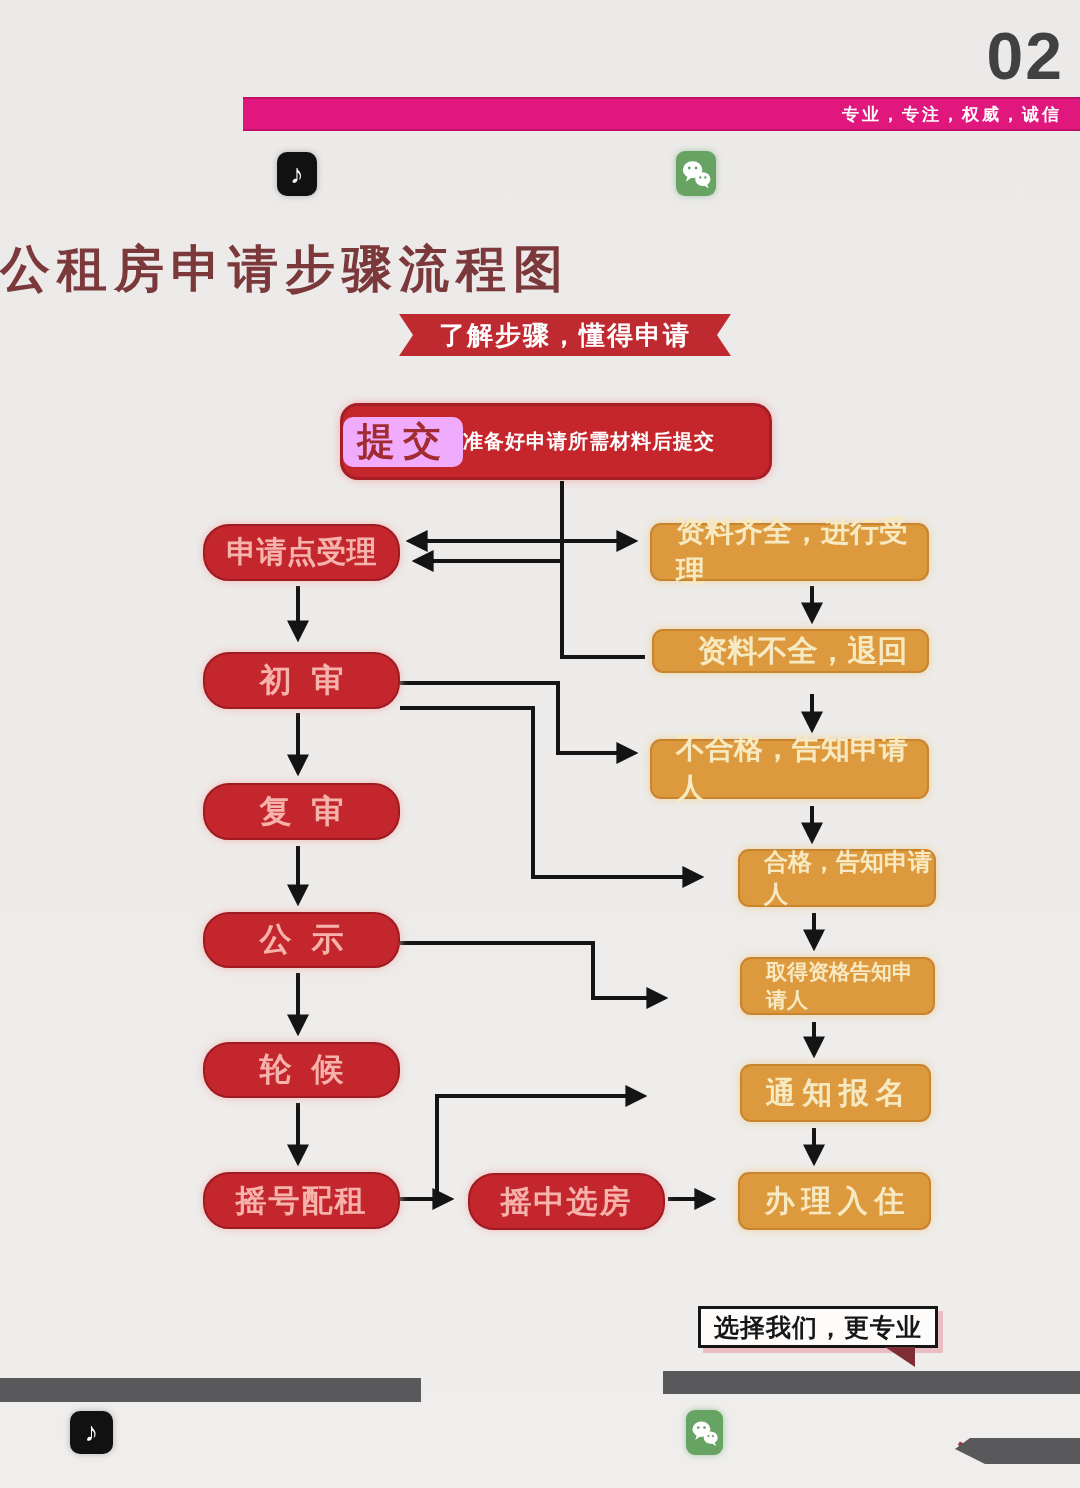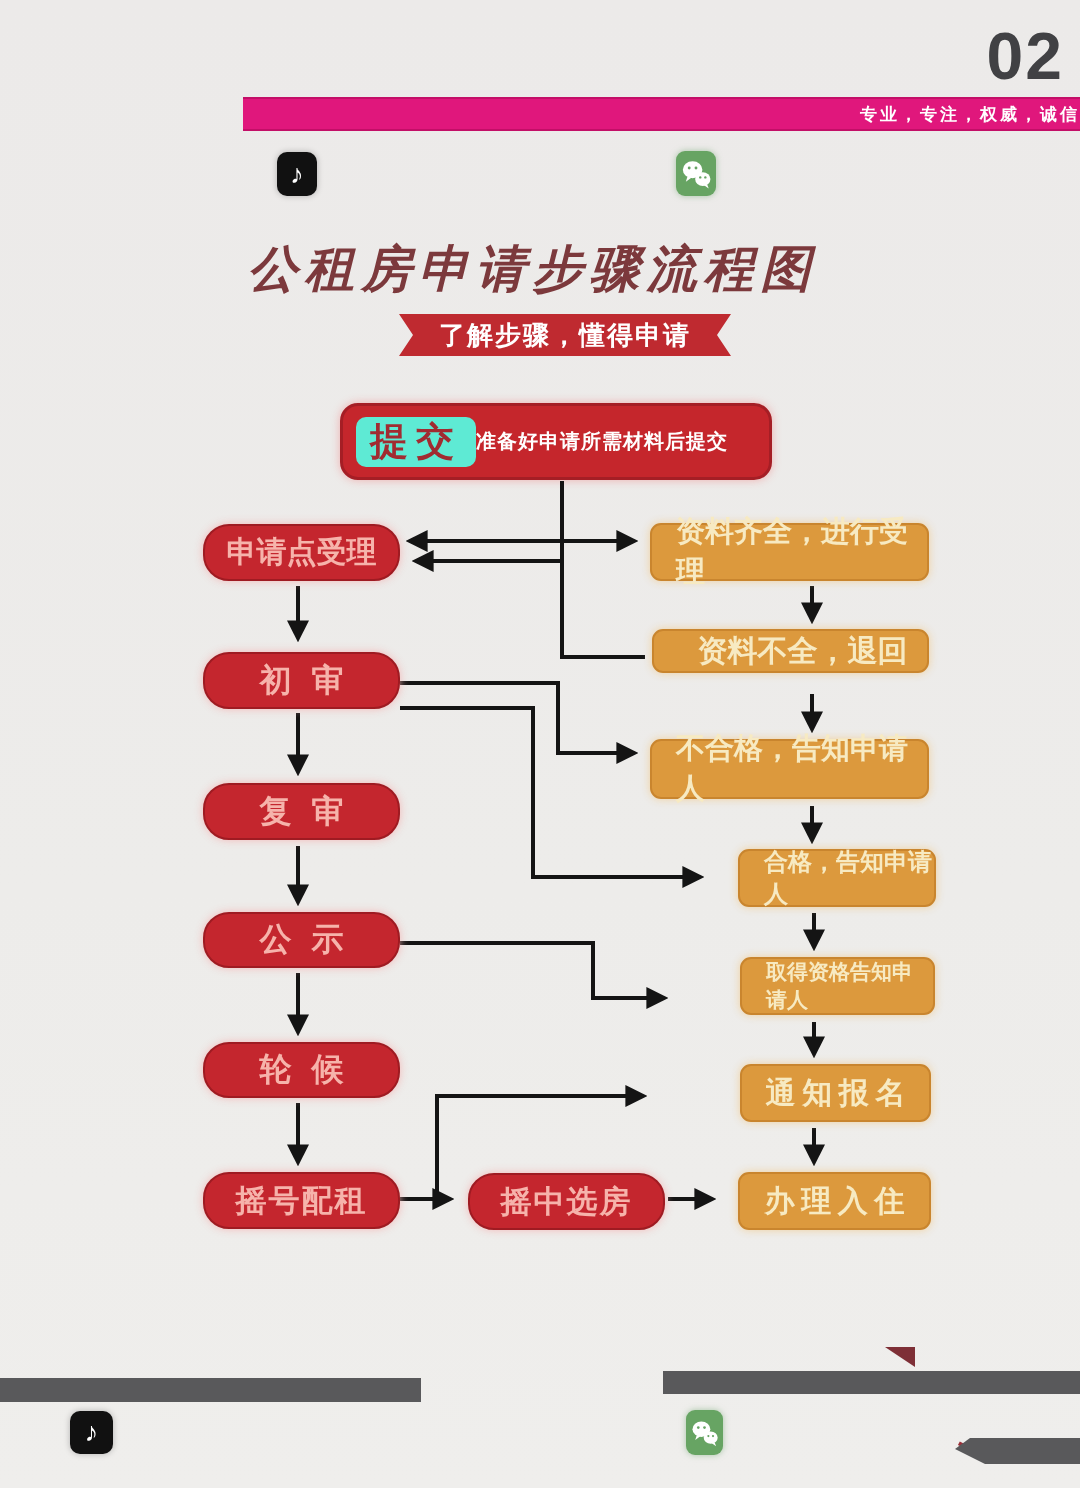--- a/index.html
+++ b/index.html
@@ -13,57 +13,57 @@
   .page-number{
     position:absolute;top:18px;right:16px;
     font-size:66px;font-weight:800;color:#414144;letter-spacing:2px;
   }
   .top-banner{
     position:absolute;left:243px;top:97px;width:837px;height:30px;
     background:#e0177c;border-top:2px solid #c30e67;border-bottom:2px solid #c30e67;
     display:flex;align-items:center;justify-content:flex-end;
   }
   .top-banner .slogan{
-    color:#ffffff;font-size:17px;font-weight:700;letter-spacing:3px;
+    color:#ffffff;font-size:17px;font-weight:700;letter-spacing:3px;padding-right:18px;
   }
   .tiktok{
     position:absolute;background:#111111;border-radius:10px;
     display:flex;align-items:center;justify-content:center;
     box-shadow:0 0 6px rgba(0,0,0,.25);
   }
   .tiktok .note{color:#ffffff;font-size:27px;font-weight:700;line-height:1;}
   .tiktok.top{left:277px;top:152px;width:40px;height:44px;}
   .tiktok.bottom{left:70px;top:1411px;width:43px;height:43px;}
   .wechat{
     position:absolute;background:#67a463;border-radius:9px;
     display:flex;align-items:center;justify-content:center;
     box-shadow:0 0 6px rgba(120,170,120,.6);
   }
   .wechat.top{left:676px;top:151px;width:40px;height:45px;}
   .wechat.bottom{left:686px;top:1410px;width:37px;height:45px;}
   .page-title{
-    position:absolute;left:0;right:15px;top:236px;text-align:center;
-    font-size:50px;font-weight:800;color:#7c393c;letter-spacing:7px;font-style:italic;
+    position:absolute;left:0;right:15px;top:236px;
+    font-size:50px;font-weight:800;color:#7c393c;letter-spacing:7px;
   }
   .ribbon{
     position:absolute;left:399px;top:314px;width:332px;height:42px;
     background:#bf2a30;color:#ffffff;
     display:flex;align-items:center;justify-content:center;
     font-size:26px;font-weight:700;letter-spacing:2px;
     clip-path:polygon(0 0,100% 0,calc(100% - 14px) 50%,100% 100%,0 100%,14px 50%);
   }
   
   .submit-box{
     position:absolute;left:340px;top:403px;width:432px;height:77px;
     background:#c5262c;border:3px solid #a51e25;border-radius:18px;
     box-shadow:0 0 10px rgba(240,160,160,.8);
     display:flex;align-items:center;box-sizing:border-box;
   }
   .submit-label{
-    margin-left:13px;width:120px;height:50px;background:#5eead4;border-radius:10px;
+    width:120px;height:50px;background:#f0abfc;border-radius:10px;
     display:flex;align-items:center;justify-content:center;
     color:#a12b31;font-size:38px;font-weight:800;letter-spacing:8px;box-sizing:border-box;
   }
   .submit-note{
     flex:1;text-align:left;color:#ffffff;font-size:20px;font-weight:700;letter-spacing:1px;
   }
   
   .rbox{
     position:absolute;background:#c4262e;border:2px solid #9f1b22;border-radius:26px;
     box-shadow:0 0 9px rgba(245,175,175,.85);
@@ -206,20 +206,21 @@
   <div class="obox" style="left:740px;top:957px;width:195px;height:58px;font-size:21px;">
     <span>取得资格告知申请人</span>
   </div>
   <div class="obox sp4" style="left:740px;top:1064px;width:191px;height:58px;font-size:30px;">
     <span>通知报名</span>
   </div>
   <div class="obox sp4" style="left:738px;top:1172px;width:193px;height:58px;font-size:30px;">
     <span>办理入住</span>
   </div>
 
+  <div class="bubble">选择我们，更专业</div>
   <div class="bubble-tail"></div>
 
   <div class="gray-bar left"></div>
   <div class="gray-bar right"></div>
   <div class="corner-red"></div>
   <div class="corner-shape"></div>
 
   <div class="tiktok bottom">
     <span class="note">♪</span>
   </div>

